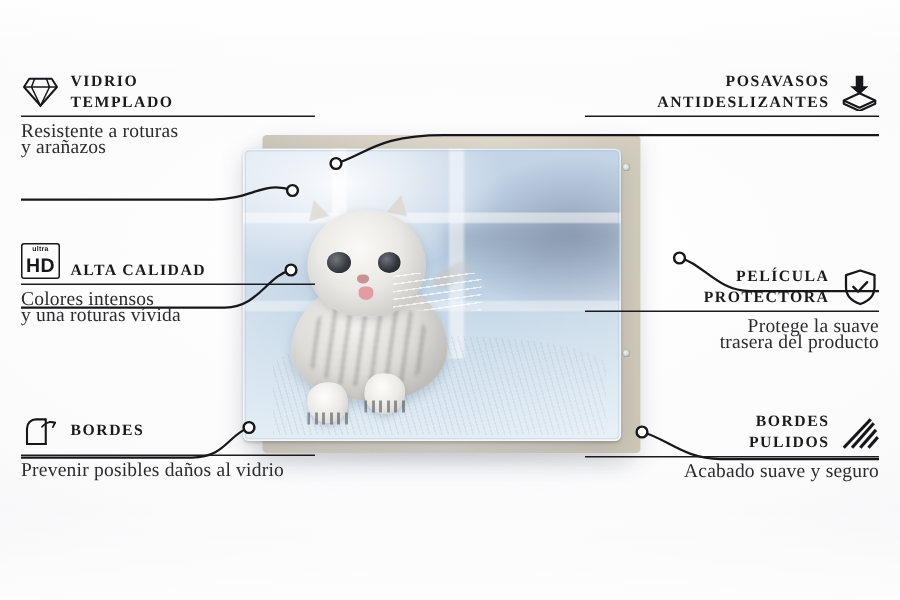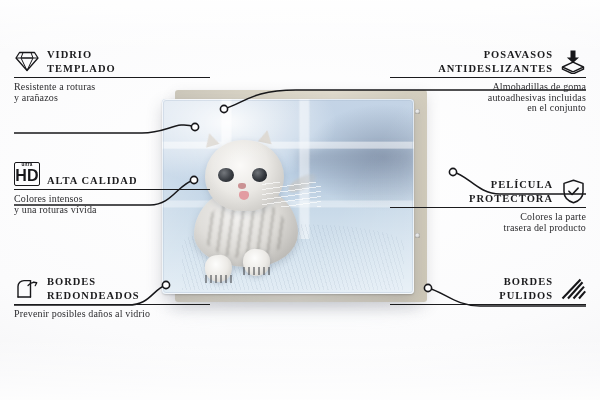--- a/index.html
+++ b/index.html
@@ -273,21 +273,21 @@
   }
 
   .f-rule {
     height: 1.3px;
     background: #1b1b1d;
     margin: 2px 0 4px 0;
   }
 
   .f-sub {
     font-family: "Liberation Serif", serif;
-    font-size: 10px;
+    font-size: 13px;
     color: #2c2c2f;
     line-height: 10.6px;
     letter-spacing: 0.15px;
   }
 
   .f-icon {
     flex: 0 0 auto;
     width: 26px;
     height: 26px;
     display: flex;
@@ -311,21 +311,21 @@
   .hd-ultra {
     font-family: "Liberation Sans", sans-serif;
     font-size: 4.6px;
     font-weight: bold;
     letter-spacing: 0.2px;
     color: #17171a;
     margin-bottom: 0.5px;
   }
   .hd-hd {
     font-family: "Liberation Sans", sans-serif;
-    font-size: 16px;
+    font-size: 13px;
     font-weight: bold;
     letter-spacing: 0.3px;
     color: #17171a;
   }
 
   
   #feat-tempered   { left: 14px;  top: 48px;  }
   #feat-print      { left: 14px;  top: 160px; }
   #feat-edges      { left: 14px;  top: 275px; }
   #feat-coasters   { left: 390px; top: 48px;  }
@@ -452,21 +452,20 @@
         <svg width="24" height="22" viewBox="0 0 24 22">
           <path d="M3 19V8.5C3 5.2 5.6 2.6 9 2.6h6" fill="none" stroke="currentColor" stroke-width="1.4" stroke-linecap="round"></path>
           <path d="M3 19h12.5" fill="none" stroke="currentColor" stroke-width="1.4" stroke-linecap="round"></path>
           <path d="M15.5 2.6V19" fill="none" stroke="currentColor" stroke-width="1.4" stroke-linecap="round"></path>
           <path d="M13 7.5c3-3.2 6-3.6 8.4-2.6" fill="none" stroke="currentColor" stroke-width="1.2" stroke-linecap="round"></path>
           <path d="M21.8 4.7 18.2 4.2M21.8 4.7l-1.6 3" fill="none" stroke="currentColor" stroke-width="1.2" stroke-linecap="round"></path>
         </svg>
       </span>
       <span class="f-title">
         <span>BORDES</span><br>
-        <span>REDONDEADOS</span>
       </span>
     </div>
     <div class="f-rule"></div>
     <div class="f-sub">
       <span>Prevenir posibles daños al vidrio</span>
     </div>
   </div>
 
   <div class="feature right" id="feat-coasters">
     <div class="f-head">
@@ -476,43 +475,38 @@
           <path d="M13 13.2 23.5 18 13 22.8 2.5 18z" fill="none" stroke="currentColor" stroke-width="1.4" stroke-linejoin="round"></path>
           <path d="M2.5 18v2.2L13 25l10.5-4.8V18" fill="none" stroke="currentColor" stroke-width="1.4" stroke-linejoin="round"></path>
         </svg>
       </span>
       <span class="f-title">
         <span>POSAVASOS</span><br>
         <span>ANTIDESLIZANTES</span>
       </span>
     </div>
     <div class="f-rule"></div>
-    <div class="f-sub">
-      <span>Almohadillas de goma</span><br>
-      <span>autoadhesivas incluidas</span><br>
-      <span>en el conjunto</span>
-    </div>
   </div>
 
   <div class="feature right" id="feat-film">
     <div class="f-head">
       <span class="f-icon">
         <svg width="23" height="25" viewBox="0 0 23 25">
           <path d="M11.5 1.3 21 4.4v8c0 6-4.2 9.6-9.5 11.3C6.2 22 2 18.4 2 12.4v-8z" fill="none" stroke="currentColor" stroke-width="1.5" stroke-linejoin="round"></path>
           <path d="M6.9 12.2l3.2 3.3 6-6.4" fill="none" stroke="currentColor" stroke-width="1.6" stroke-linecap="round" stroke-linejoin="round"></path>
         </svg>
       </span>
       <span class="f-title">
         <span>PELÍCULA</span><br>
         <span>PROTECTORA</span>
       </span>
     </div>
     <div class="f-rule"></div>
     <div class="f-sub">
-      <span>Colores la parte</span><br>
+      <span>Protege la suave</span><br>
       <span>trasera del producto</span>
     </div>
   </div>
 
   <div class="feature right" id="feat-polished">
     <div class="f-head">
       <span class="f-icon">
         <svg width="26" height="22" viewBox="0 0 26 22">
           <g stroke="currentColor" stroke-width="2.1" stroke-linecap="butt">
             <path d="M2.5 20.5 20.5 1.5"></path>
@@ -521,15 +515,18 @@
             <path d="M19 20.5 25.2 13.4"></path>
           </g>
         </svg>
       </span>
       <span class="f-title">
         <span>BORDES</span><br>
         <span>PULIDOS</span>
       </span>
     </div>
     <div class="f-rule"></div>
+    <div class="f-sub">
+      <span>Acabado suave y seguro</span>
+    </div>
   </div>
 
 </div>
 
 </body></html>

